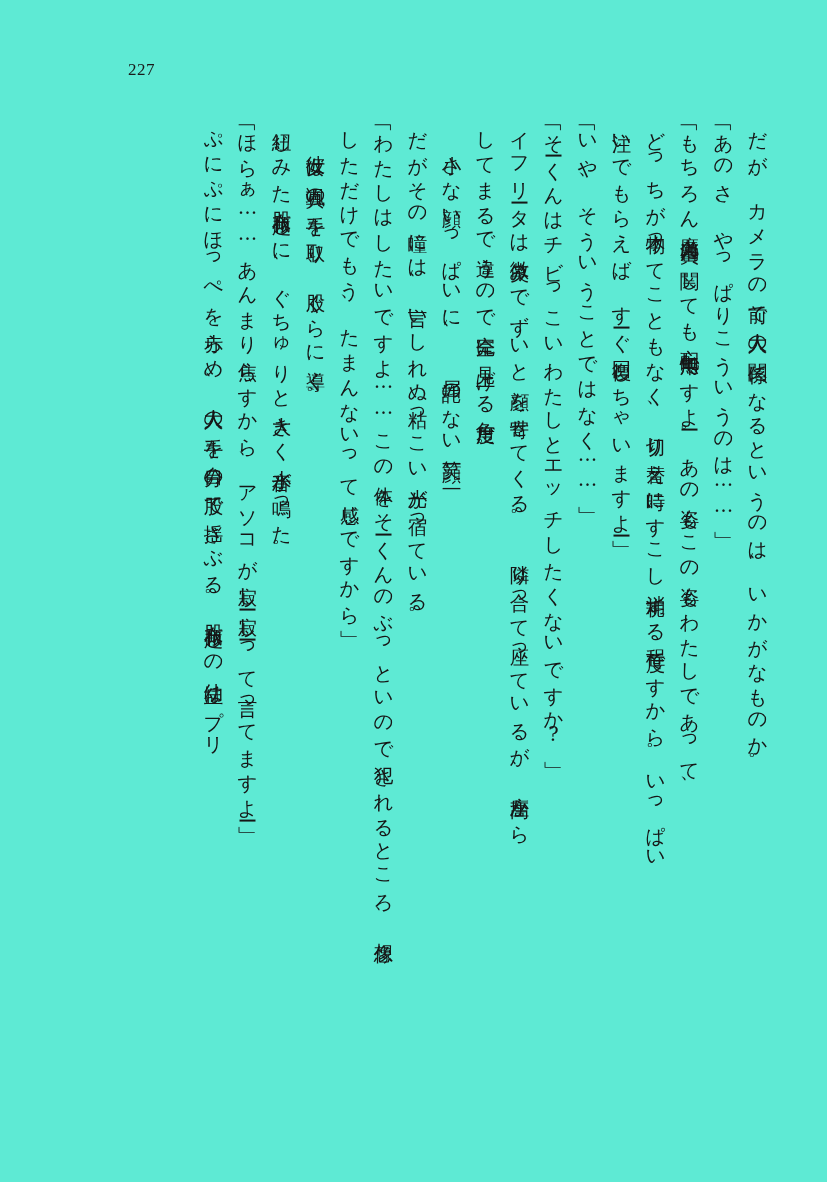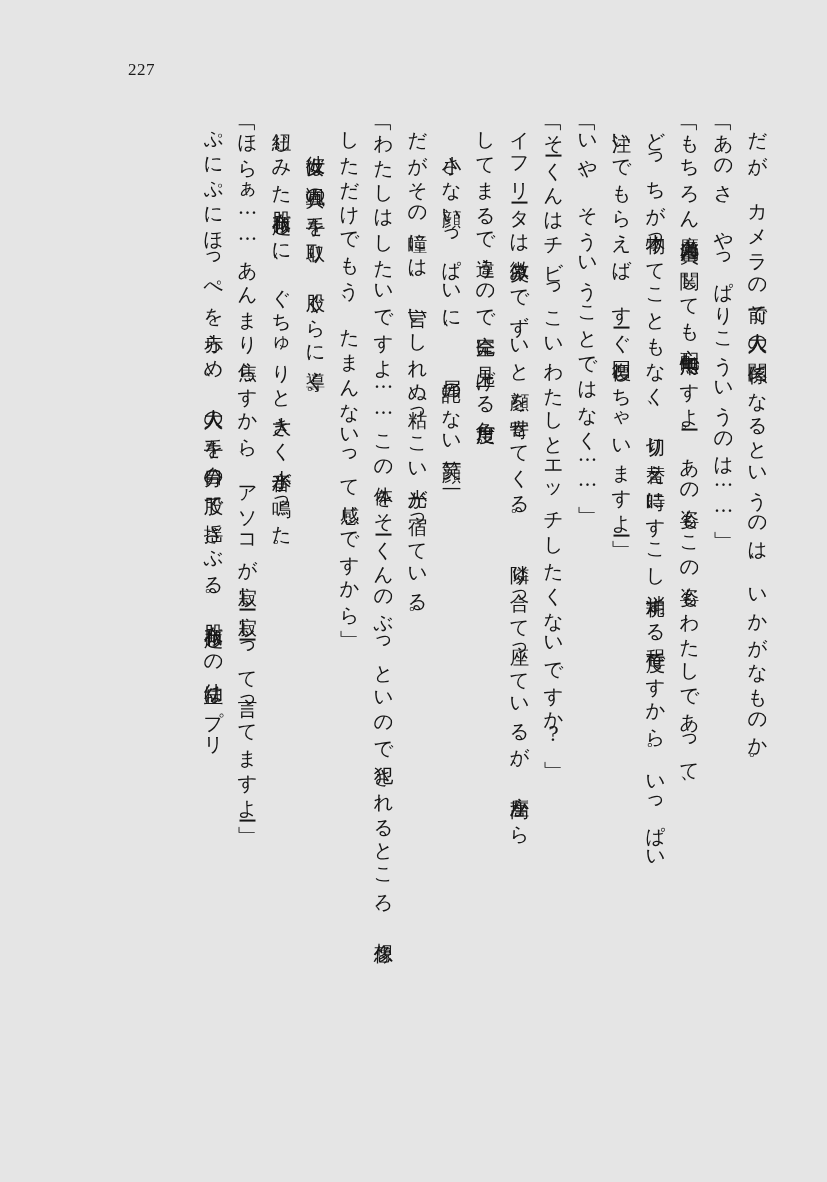--- a/index.html
+++ b/index.html
@@ -8,21 +8,21 @@
     background: #ffffff;
   }
   body {
     font-family: "Liberation Serif", "DejaVu Serif", serif;
     color: #111111;
   }
   #page {
     position: relative;
     width: 827px;
     height: 1182px;
-    background: #e5e5e5;
+    background: #5eead4;
     overflow: hidden;
     box-sizing: border-box;
   }
   #page-number {
     position: absolute;
     top: 60px;
     left: 128px;
     font-size: 17px;
     letter-spacing: 0.5px;
     color: #1a1a1a;

